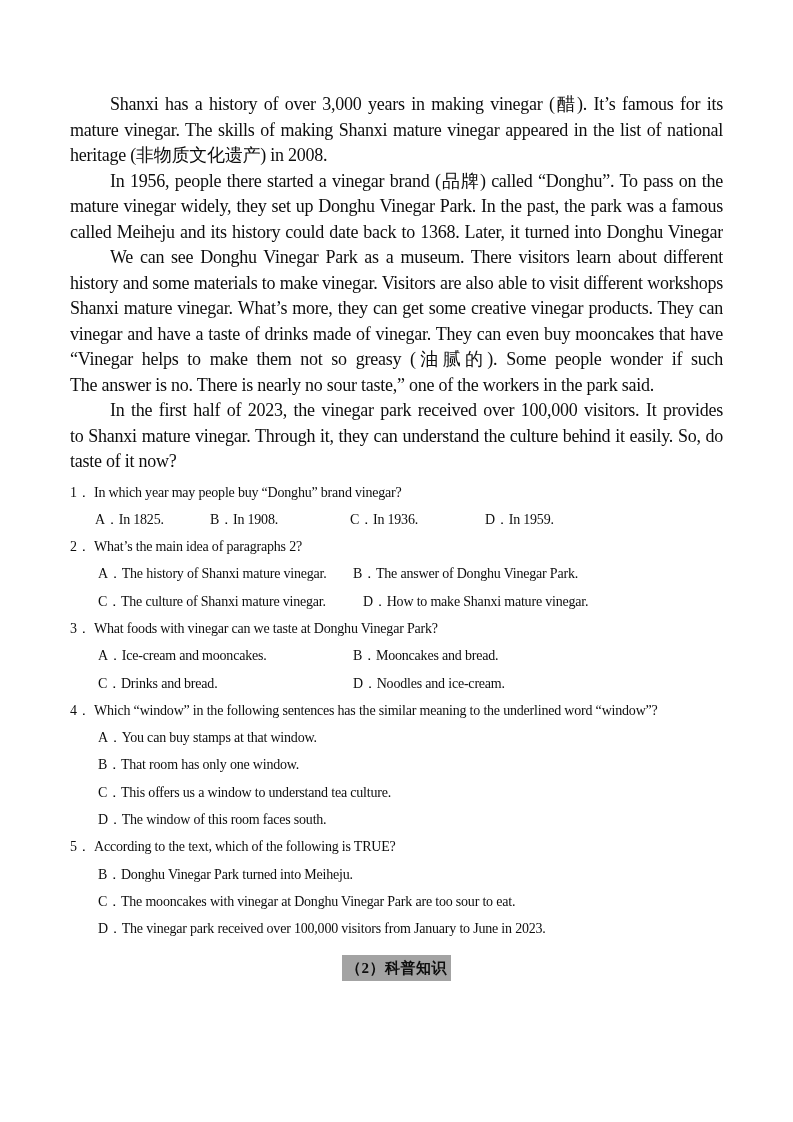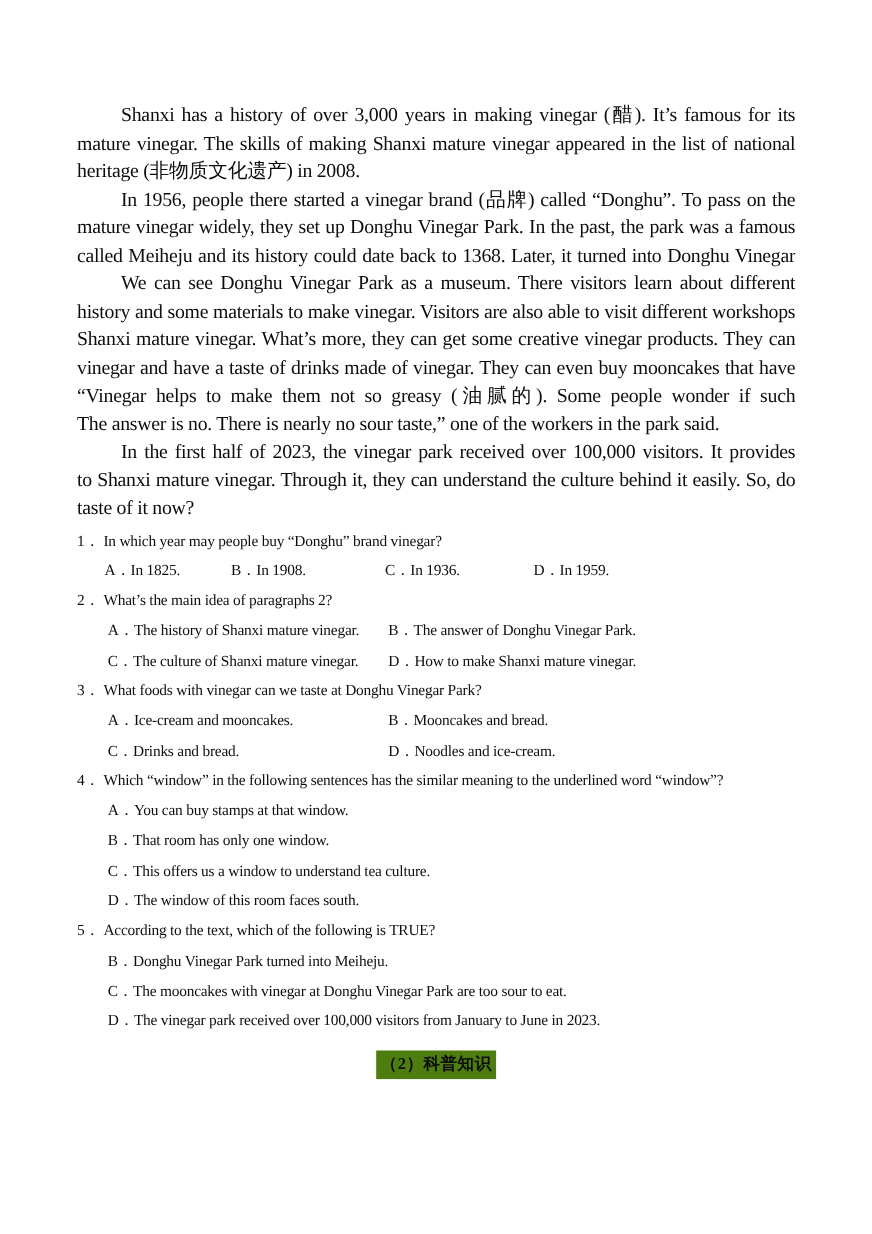--- a/index.html
+++ b/index.html
@@ -52,21 +52,21 @@
   .opt-abs { position: absolute; top: 0; white-space: nowrap; }
   .opt-indent { padding-left: 28px; }
   
   .section-heading-wrap {
     margin-top: 12px;
     text-align: center;
     line-height: 24px;
   }
   .section-heading {
     display: inline-block;
-    background: #4d7c0f;
+    background: #a3a3a3;
     font-weight: bold;
     font-size: 15px;
     letter-spacing: 0.5px;
     padding: 1px 4px;
   }
 </style>
 </head>
 <body>
 
 <div class="page">
@@ -110,21 +110,21 @@
     </div>
 
     <div>
       <div class="q-line"><span class="q-num">2．</span><span>What’s the main idea of paragraphs 2?</span></div>
       <div class="q-line opt-row">
         <span class="opt-abs" style="left:28px">A．The history of Shanxi mature vinegar.</span>
         <span class="opt-abs" style="left:283px">B．The answer of Donghu Vinegar Park.</span>
       </div>
       <div class="q-line opt-row">
         <span class="opt-abs" style="left:28px">C．The culture of Shanxi mature vinegar.</span>
-        <span class="opt-abs" style="left:283px">D．How to make Shanxi mature vinegar.</span>
+        <span class="opt-abs" style="left:293px">D．How to make Shanxi mature vinegar.</span>
       </div>
     </div>
 
     <div>
       <div class="q-line"><span class="q-num">3．</span><span>What foods with vinegar can we taste at Donghu Vinegar Park?</span></div>
       <div class="q-line opt-row">
         <span class="opt-abs" style="left:28px">A．Ice-cream and mooncakes.</span>
         <span class="opt-abs" style="left:283px">B．Mooncakes and bread.</span>
       </div>
       <div class="q-line opt-row">

